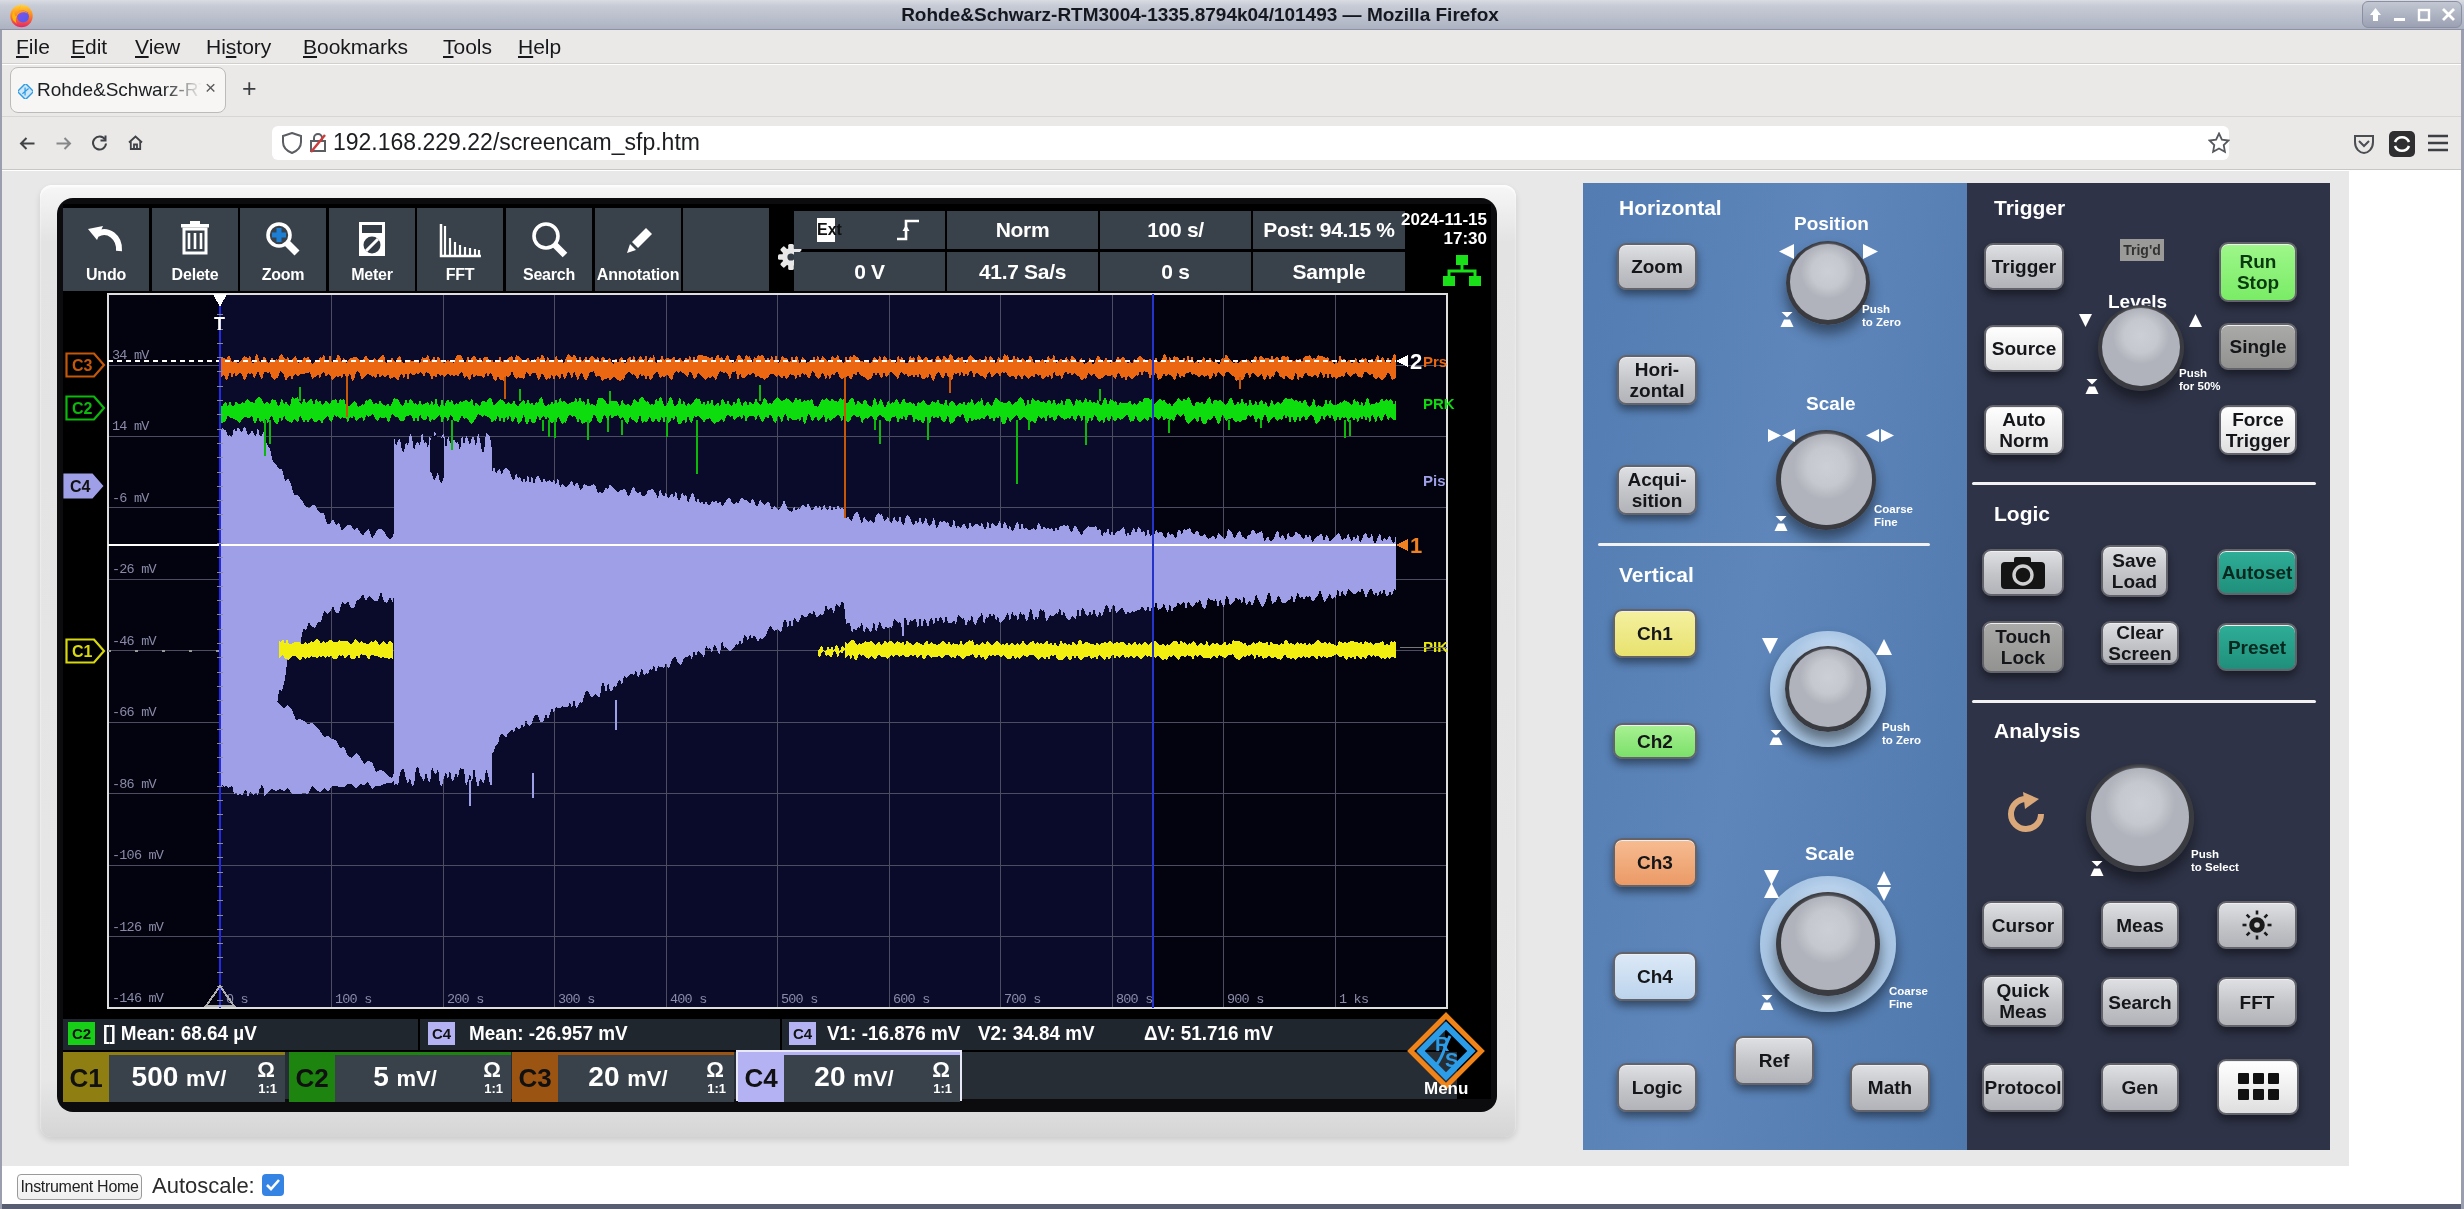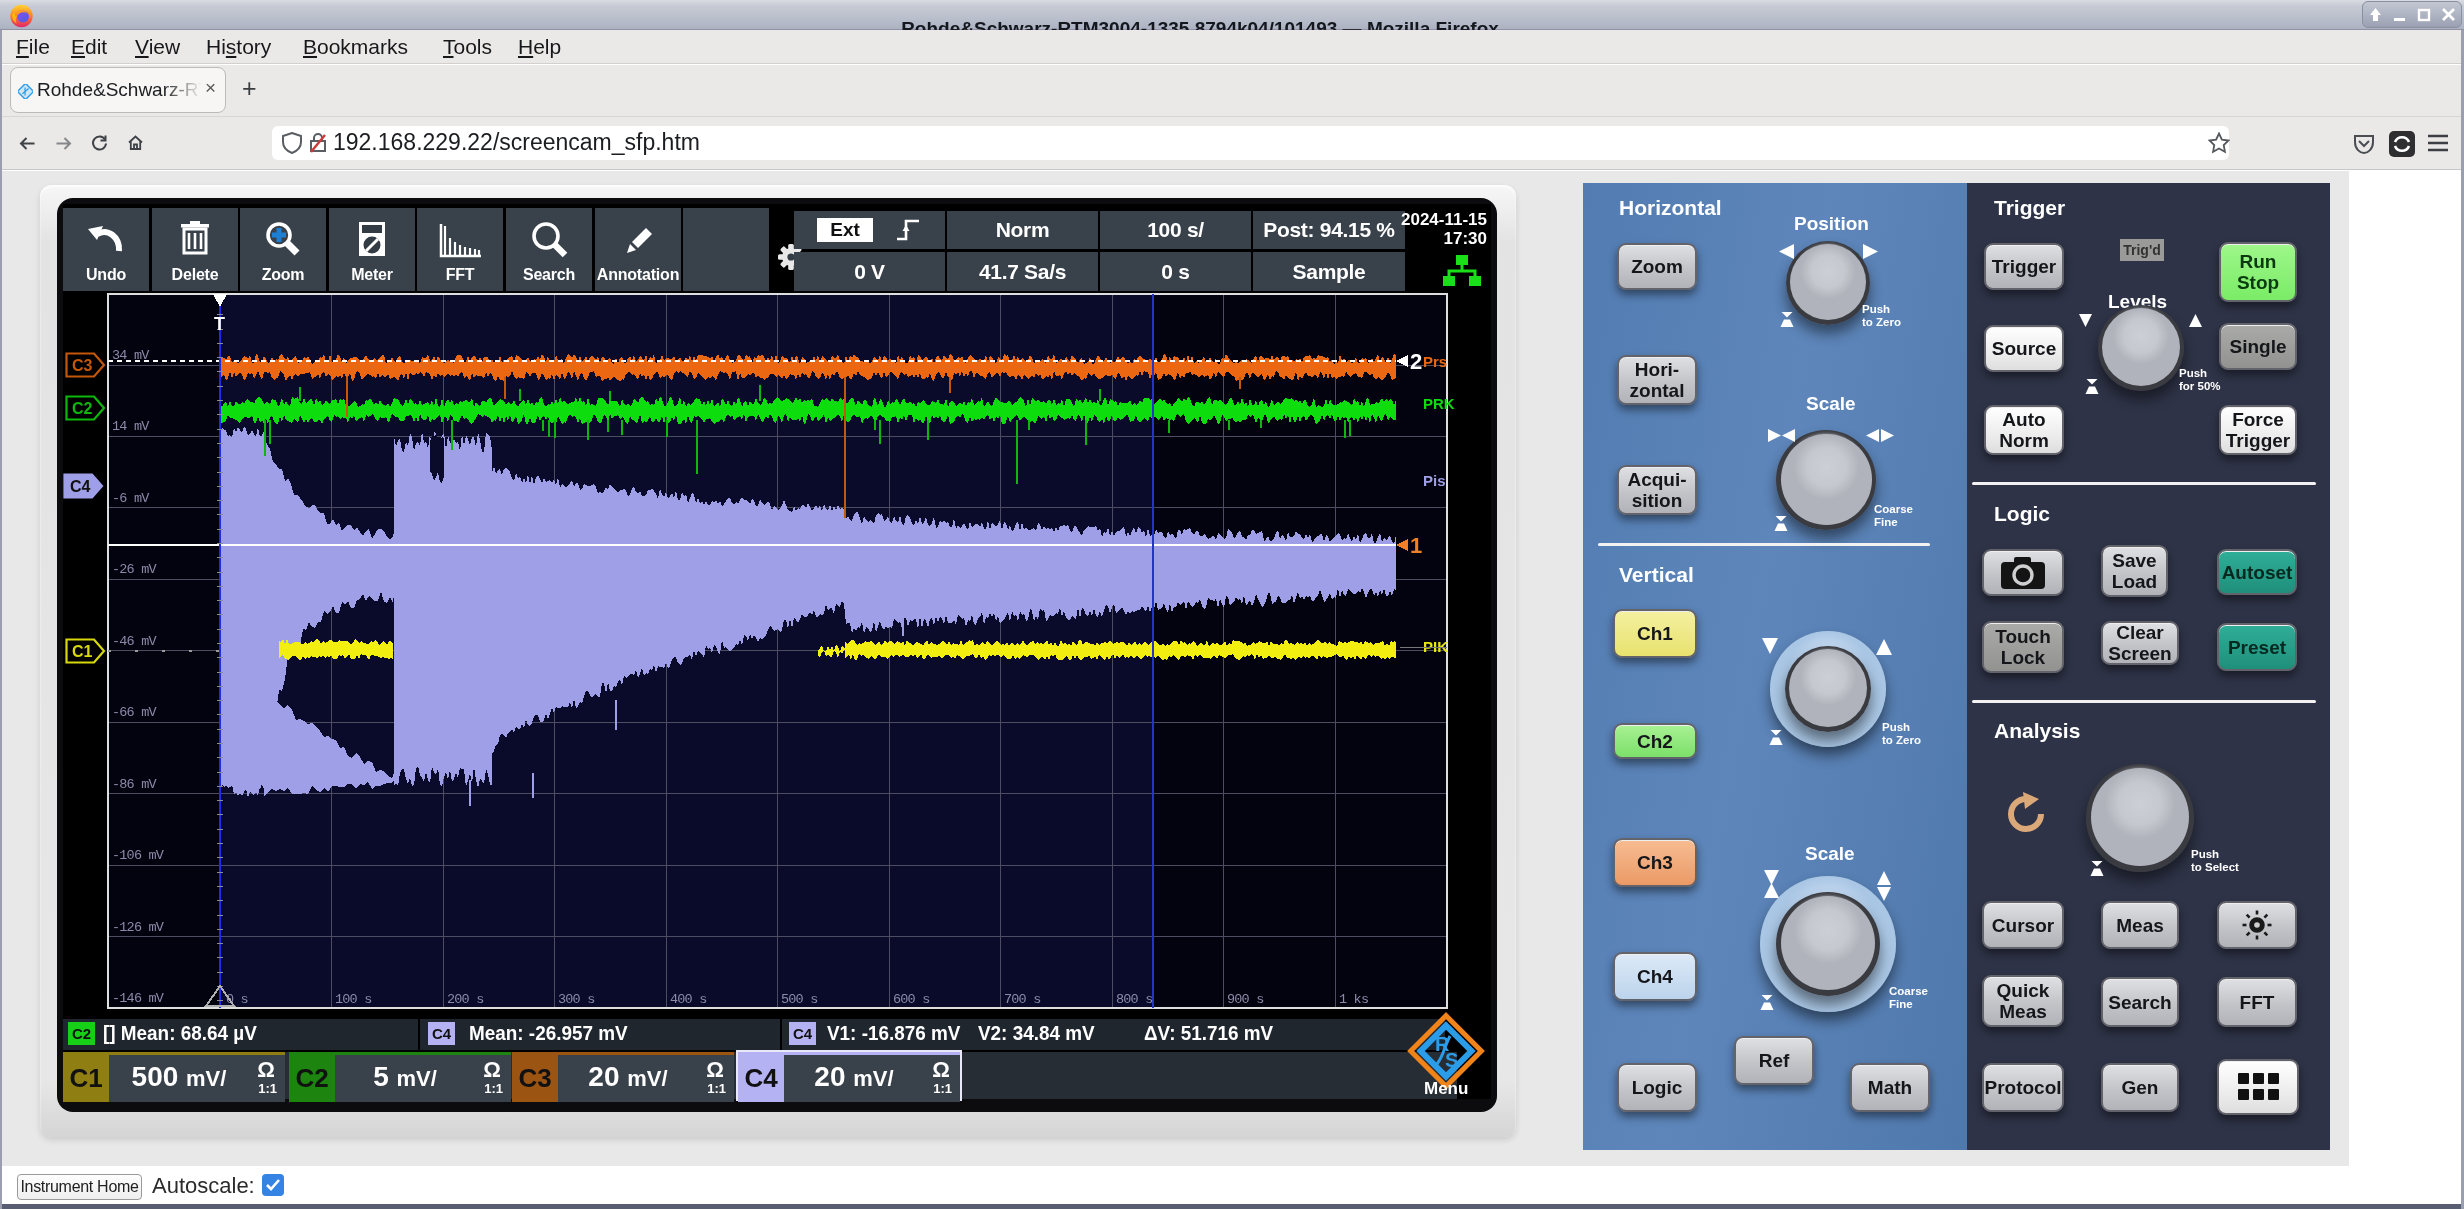--- a/index.html
+++ b/index.html
@@ -1,18 +1,18 @@
 <!DOCTYPE html>
 <html><head><meta charset="utf-8"><style>
 * { margin:0; padding:0; box-sizing:border-box; }
 body { width:2464px; height:1209px; background:#fff; font-family:"Liberation Sans", sans-serif; overflow:hidden; position:relative; }
 .abs { position:absolute; }
 
 #titlebar { left:0; top:0; width:2464px; height:30px; background:linear-gradient(#d9dce3 0%,#c7cbd5 20%,#b6bbc9 75%,#adb2c2 100%); border-bottom:1px solid #8e92a4; }
-#title { width:2400px; text-align:center; font-size:19px; font-weight:bold; color:#15171e; line-height:30px; letter-spacing:0;margin-top:14px; }
+#title { width:2400px; text-align:center; font-size:19px; font-weight:bold; color:#15171e; line-height:30px; letter-spacing:0; }
 #winbtns { right:2px; top:1px; width:100px; height:27px; background:linear-gradient(#c3c7d3,#9ba1b3); border:1px solid #8a8fa2; border-radius:6px; color:#fff; display:flex; align-items:center; justify-content:space-around; }
 #menubar { left:0; top:30px; width:2464px; height:34px; background:#ebe9e7; border-bottom:1px solid #d2d0ce; color:#16181b; font-size:21px; }
 #menubar span { position:absolute; top:5px; }
 #tabbar { left:0; top:65px; width:2464px; height:51px; background:#ebe9e7; }
 #tab { left:10px; top:2px; width:216px; height:46px; background:#f7f6f5; border:1px solid #bdbbb9; border-radius:8px; }
 #navbar { left:0; top:116px; width:2464px; height:54px; background:#ebe9e7; border-top:1px solid #d8d6d4; border-bottom:1px solid #c9c7c5; }
 #urlfield { left:272px; top:9px; width:1957px; height:34px; background:#fff; border-radius:6px; font-size:23px; color:#1b1d20; }
 
 #content { left:0; top:171px; width:2349px; height:995px; background:#e9e8e8; }
 #plate { left:40px; top:14px; width:1476px; height:952px; background:linear-gradient(#f7f7f7,#e3e3e3 6%,#e7e7e7 94%,#d5d5d5); border-radius:12px; box-shadow:inset 0 2px 2px #fdfdfd, 0 3px 6px rgba(0,0,0,0.12); }
@@ -246,21 +246,21 @@
             <rect x="12.2" y="2" width="5.6" height="6" rx="1.5" transform="rotate(225 15 15)"></rect>
             <rect x="12.2" y="2" width="5.6" height="6" rx="1.5" transform="rotate(270 15 15)"></rect>
             <rect x="12.2" y="2" width="5.6" height="6" rx="1.5" transform="rotate(315 15 15)"></rect>
           </g>
           <circle cx="15" cy="15" r="3.6" fill="#333b44"></circle>
         </svg></div>
 <div class="abs" style="left:721px;top:86px"><svg width="10" height="10" viewBox="0 0 10 10">
           <path d="M0 0 L10 0 L5.0 10 Z" fill="#9aa0a6"></path>
         </svg></div>
 <div class="sbox" style="left:731px;top:7px;width:151px;height:38px"></div>
-<div class="abs" style="left:754px;top:14px;width:56px;height:24px;background:#fff;color:#111;font-size:19px;font-weight:bold;line-height:24px;text-align:center">Ext</div>
+<div class="abs" style="left:754px;top:14px;width:18px;height:24px;background:#fff;color:#111;font-size:16px;font-weight:bold;line-height:24px;text-align:center">Ext</div>
 <div class="abs" style="left:832px;top:11px"><svg width="26" height="30" viewBox="0 0 26 30">
           <path d="M2 24 H11 V6 H24" stroke="#fff" stroke-width="2.6" fill="none"></path>
           <path d="M11 10 L7.5 16 H14.5 Z" fill="#fff"></path>
         </svg></div>
 <div class="sbox" style="left:884px;top:7px;width:151px;height:38px;line-height:38px">Norm</div>
 <div class="sbox" style="left:1037px;top:7px;width:151px;height:38px;line-height:38px">100 s/</div>
 <div class="sbox" style="left:1190px;top:7px;width:152px;height:38px;line-height:38px">Post: 94.15 %</div>
 <div class="sbox" style="left:731px;top:48px;width:151px;height:39px;line-height:39px">0 V</div>
 <div class="sbox" style="left:884px;top:48px;width:151px;height:39px;line-height:39px">41.7 Sa/s</div>
 <div class="sbox" style="left:1037px;top:48px;width:151px;height:39px;line-height:39px">0 s</div>

